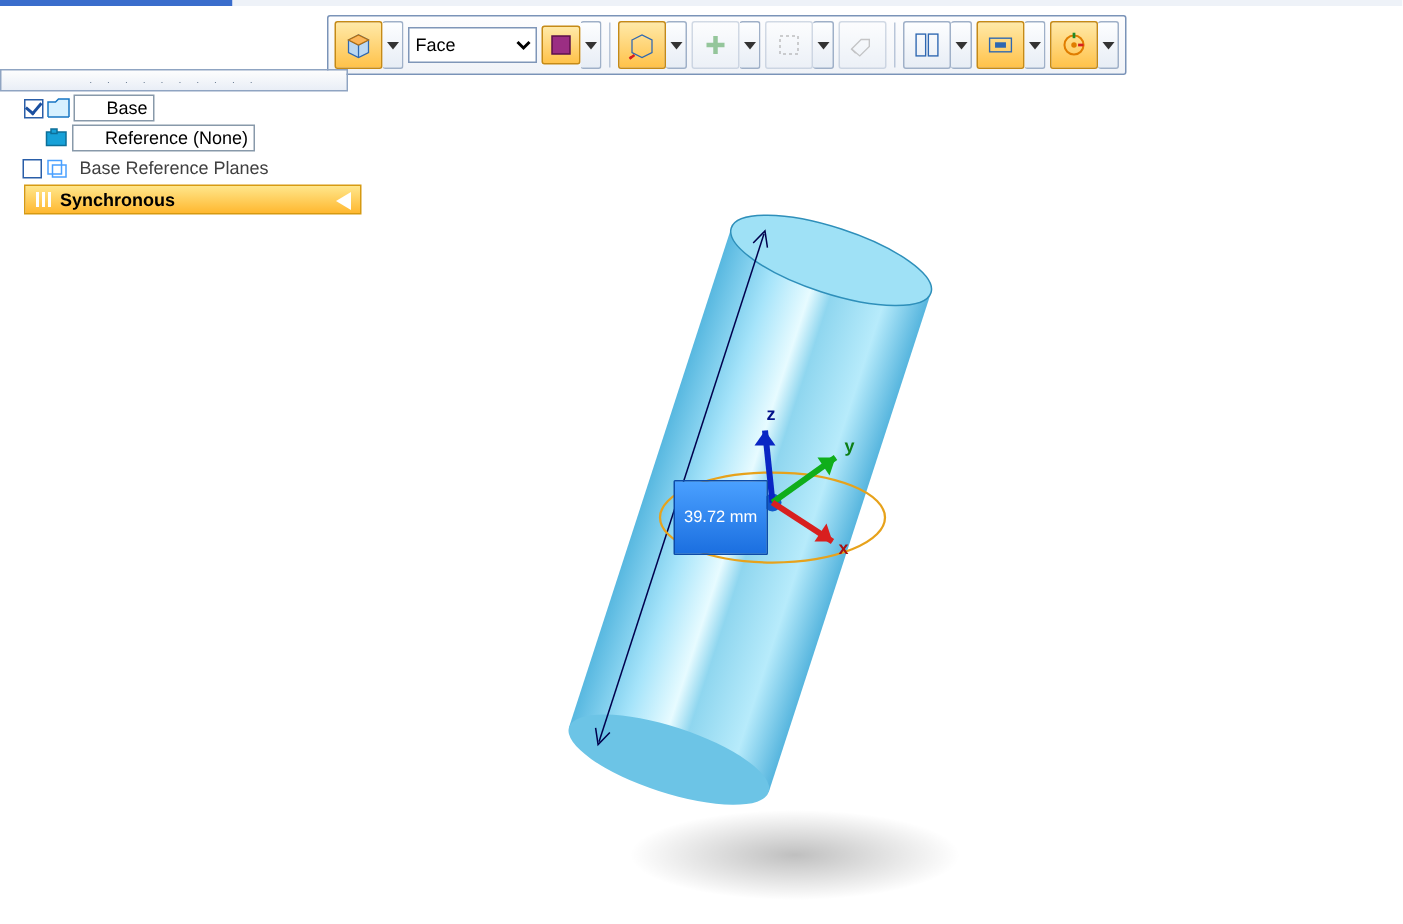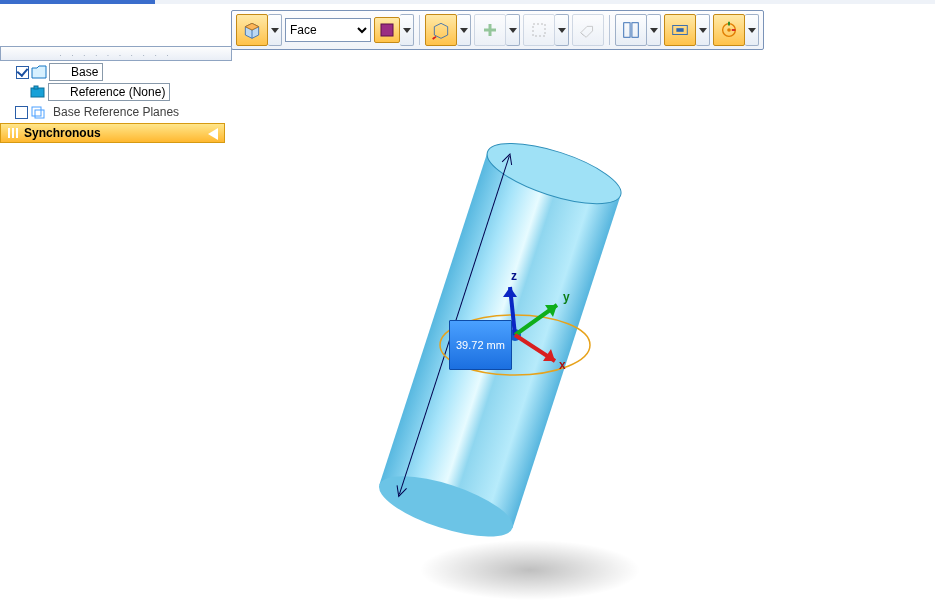--- a/index.html
+++ b/index.html
@@ -4,21 +4,21 @@
 <style>
   * { box-sizing: border-box; margin: 0; padding: 0; font-family: "Segoe UI", Tahoma, sans-serif; }
   body { width: 935px; height: 616px; background: #fff; position: relative; overflow: hidden; font-size: 12px; }
 
   
   .top-strip { position: absolute; top: 0; left: 0; width: 155px; height: 4px; background: #3a6dcc; }
   .top-strip2 { position: absolute; top: 0; left: 155px; right: 0; height: 4px; background: #eef2f8; }
 
   
   .toolbar {
-    position: absolute; top: 10px; left: 231px;
+    position: absolute; top: 10px; left: 218px;
     display: flex; align-items: center;
     border: 1px solid #7a93b8;
     background: linear-gradient(#fdfdfe,#f0f3f8);
     padding: 3px 4px; gap: 3px;
     border-radius: 2px;
     justify-content: space-between;
   }
   .tb-btn {
     display: inline-flex; align-items: center; justify-content: center;
     width: 32px; height: 32px;
@@ -210,21 +210,21 @@
     <span class="chk"></span>
     <span class="node-icon">
       <svg width="16" height="14">
           <rect x="2" y="2" width="9" height="9" fill="none" stroke="#4aa0ff"></rect>
           <rect x="5" y="5" width="9" height="8" fill="none" stroke="#4aa0ff"></rect>
         </svg>
     </span>
     <span class="node-label" style="color:#404040">Base Reference Planes</span>
   </div>
 
-  <div class="row-sync" style="margin-left:0; margin-top:1px;">
+  <div class="row-sync" style="margin-left:16px; margin-top:1px;">
     <span class="node-icon">
       <svg width="14" height="14">
           <line x1="3" y1="2" x2="3" y2="12" stroke="#fff" stroke-width="2"></line>
           <line x1="7" y1="2" x2="7" y2="12" stroke="#fff" stroke-width="2"></line>
           <line x1="11" y1="2" x2="11" y2="12" stroke="#fff" stroke-width="2"></line>
         </svg>
     </span>
     <span>Synchronous</span>
     <span class="arrow-left"></span>
   </div>

